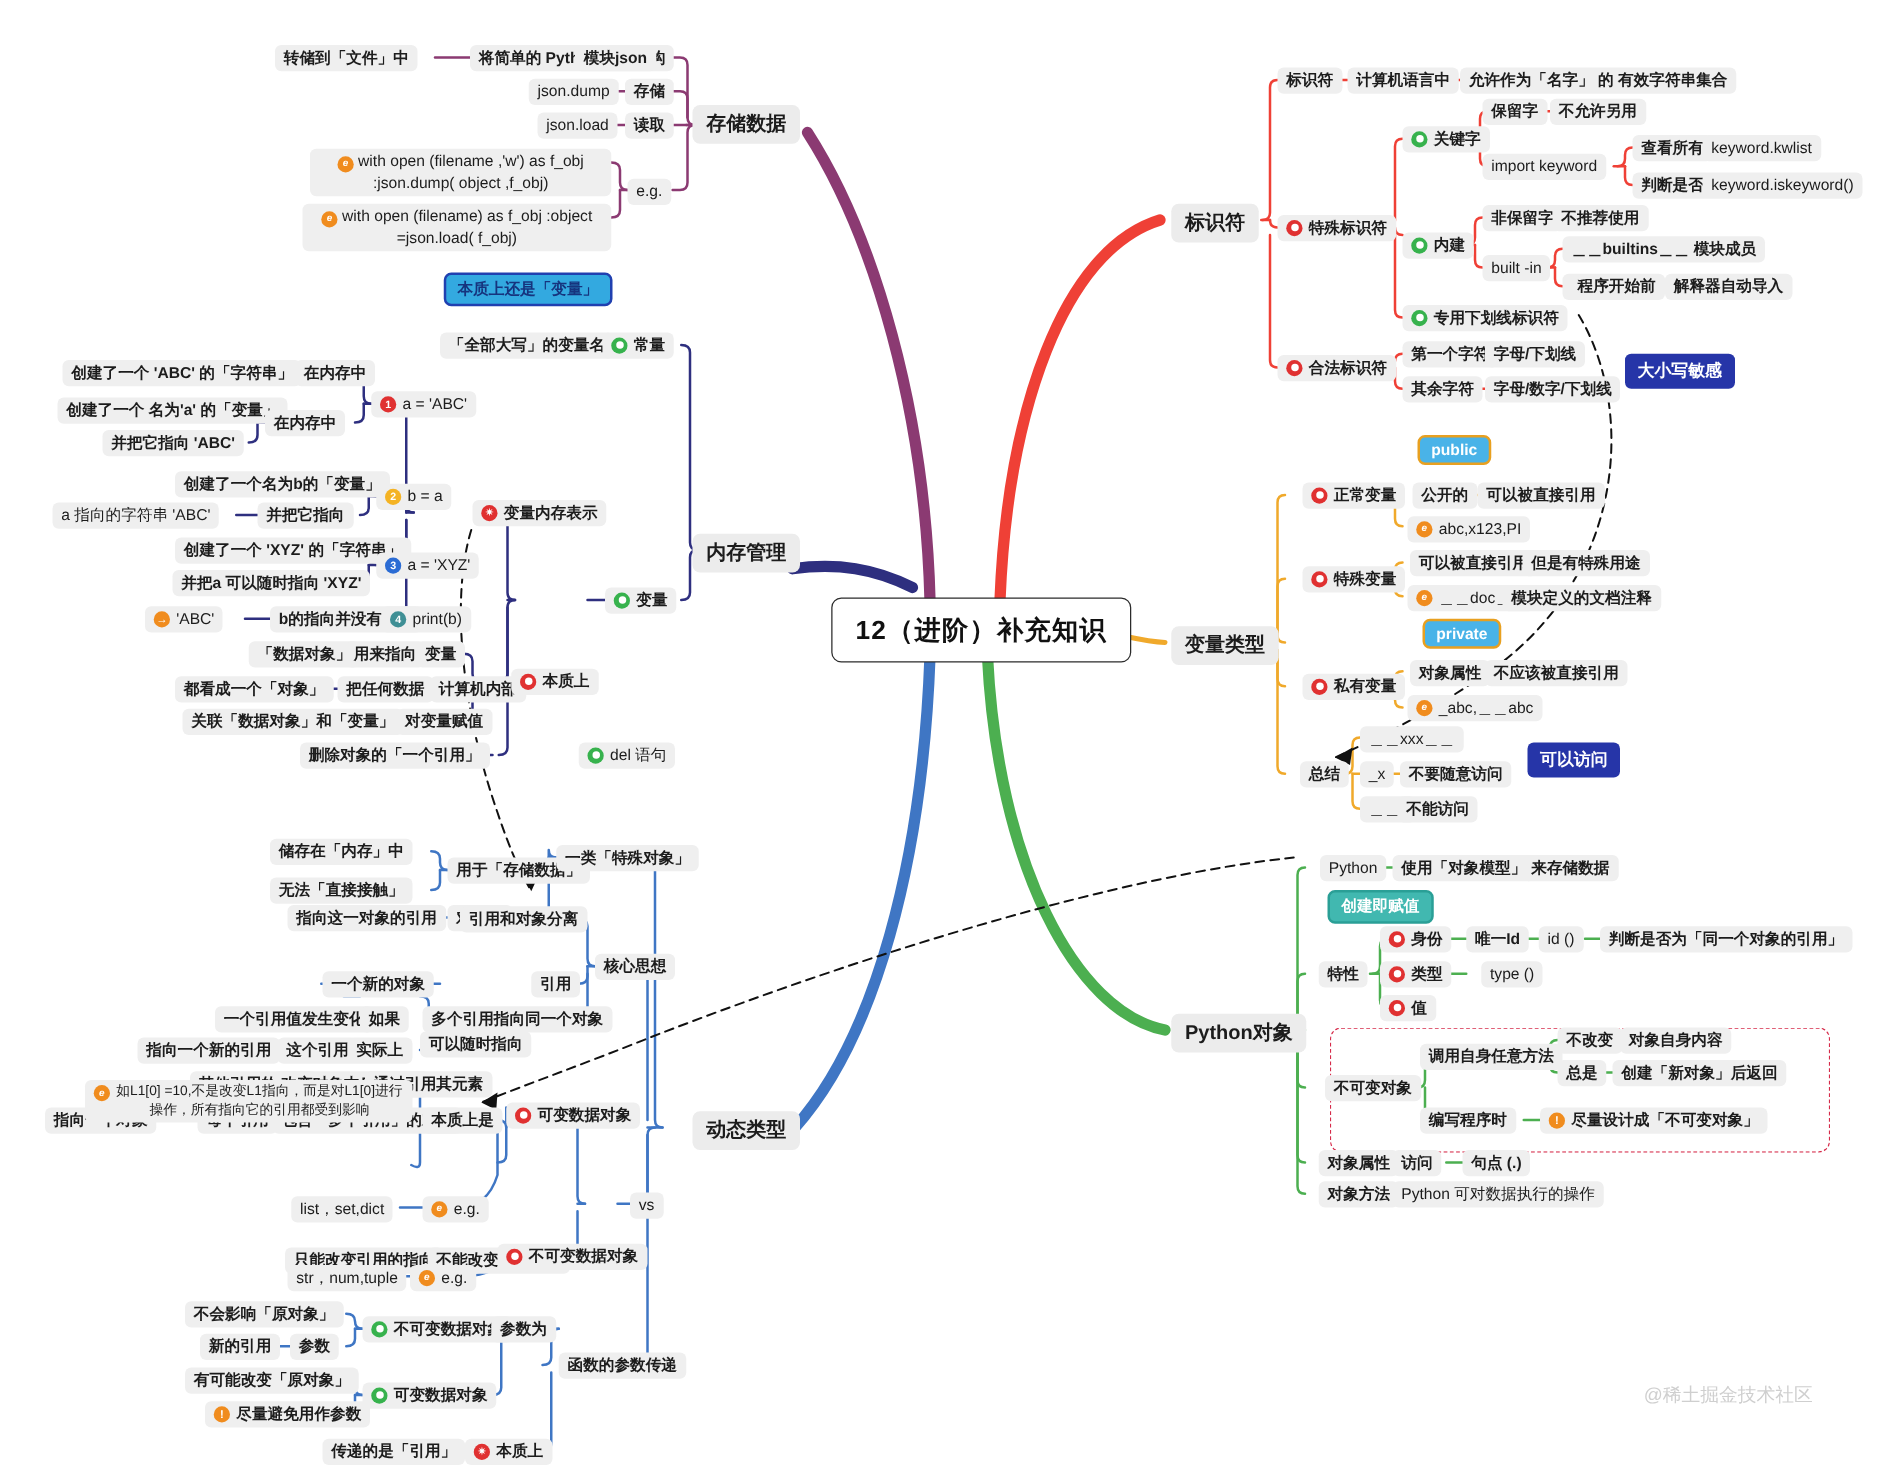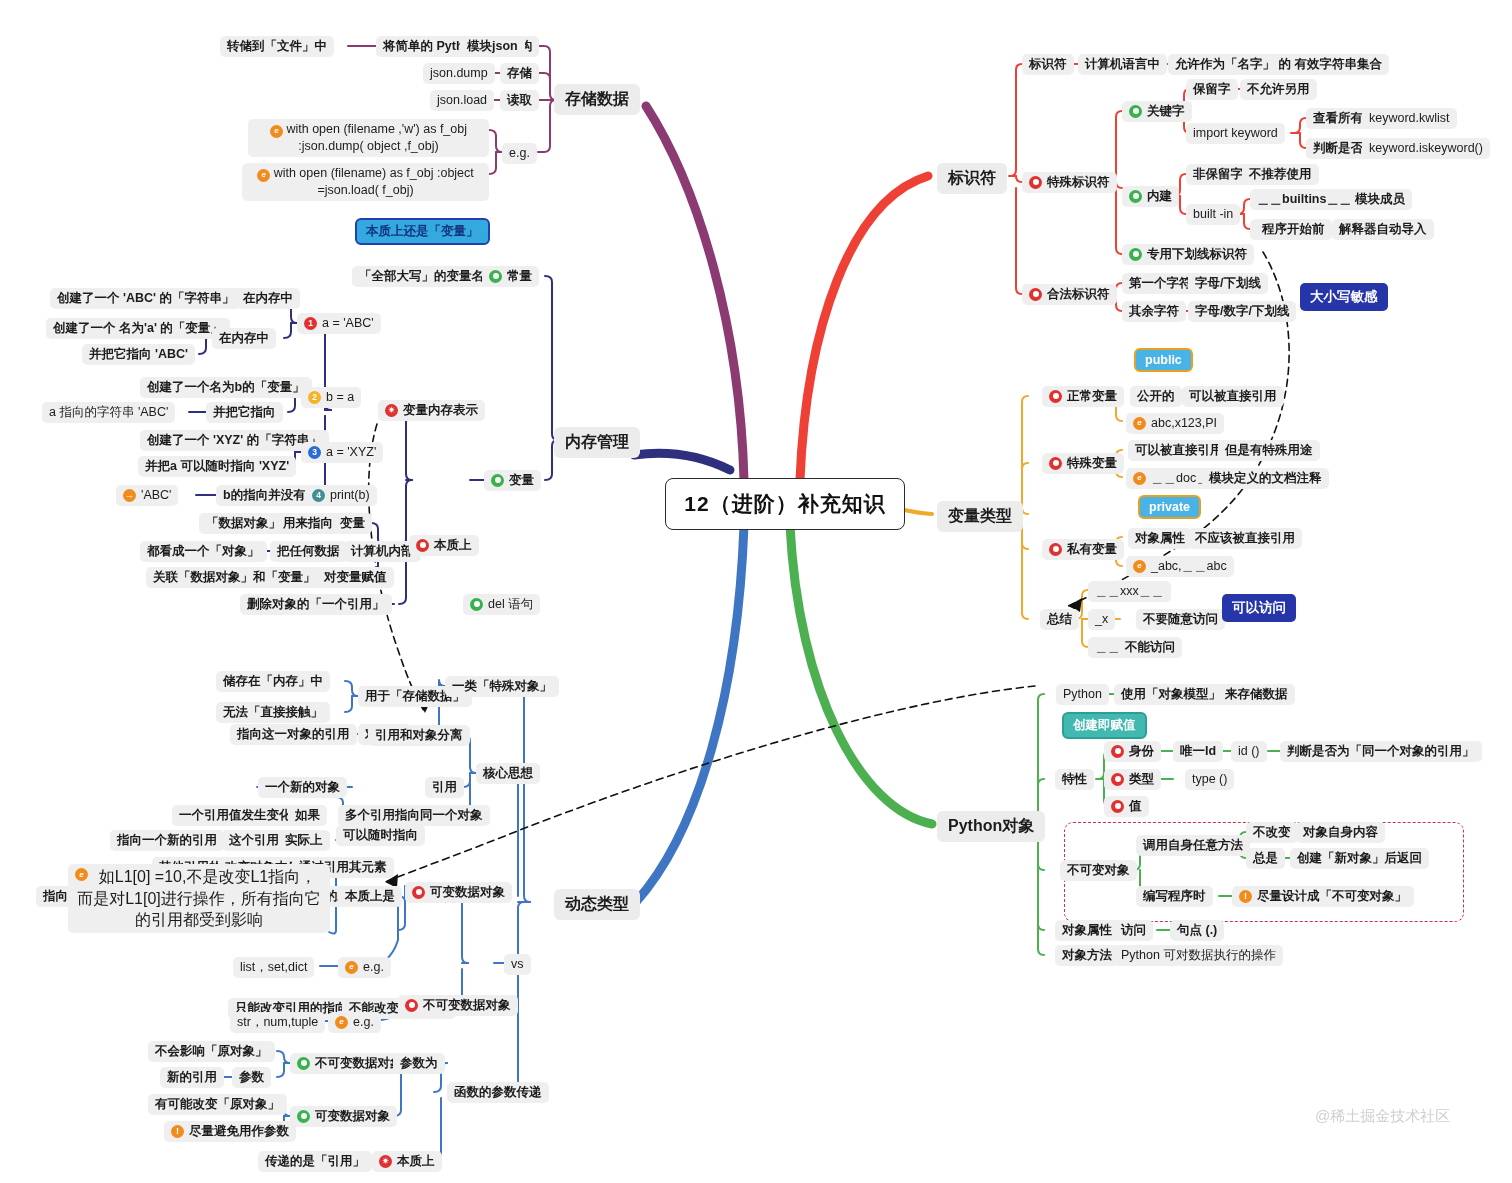--- a/index.html
+++ b/index.html
@@ -594,21 +594,21 @@
     </div>
 <div class="nd b" style="left:36px;top:886px;">
   <span>指向一个对象</span>
     </div>
 <div class="nd b" style="left:158px;top:886px;">
   <span>每个引用</span>
     </div>
 <div class="nd b" style="left:218px;top:886px;">
   <span>包含「多个引用」的对象</span>
     </div>
-<div class="nd wrap" style="left:68px;top:864px;width:262px;font-size:16px;">
+<div class="nd wrap" style="left:68px;top:864px;width:262px;font-size:11px;">
   <span class="bdg orange e" style="float:left;margin:2px 4px 0 0;"></span>
   <span>如L1[0] =10,不是改变L1指向，而是对L1[0]进行操作，所有指向它的引用都受到影响</span></div>
 <div class="nd b" style="left:338px;top:886px;">
   <span>本质上是</span>
     </div>
 <div class="nd b" style="left:405px;top:882px;">
   <span class="bdg red flag"></span>
   <span>可变数据对象</span>
     </div>
 <div class="nd" style="left:233px;top:957px;">
@@ -823,21 +823,21 @@
 
 <div class="nd b" style="left:1040px;top:609px;">
   <span>总结</span>
     </div>
 <div class="nd" style="left:1088px;top:581px;">
   <span>＿＿xxx＿＿</span>
     </div>
 <div class="nd" style="left:1088px;top:609px;">
   <span>_x</span>
     </div>
-<div class="nd b" style="left:1120px;top:609px;margin-left:16px;">
+<div class="nd b" style="left:1120px;top:609px;">
   <span>不要随意访问</span>
     </div>
 <div class="nd" style="left:1088px;top:637px;">
   <span>＿＿x</span>
     </div>
 <div class="nd b" style="left:1118px;top:637px;">
   <span>不能访问</span>
     </div>
 <div class="tag" style="left:1222px;top:594px;">
   <span>可以访问</span>

